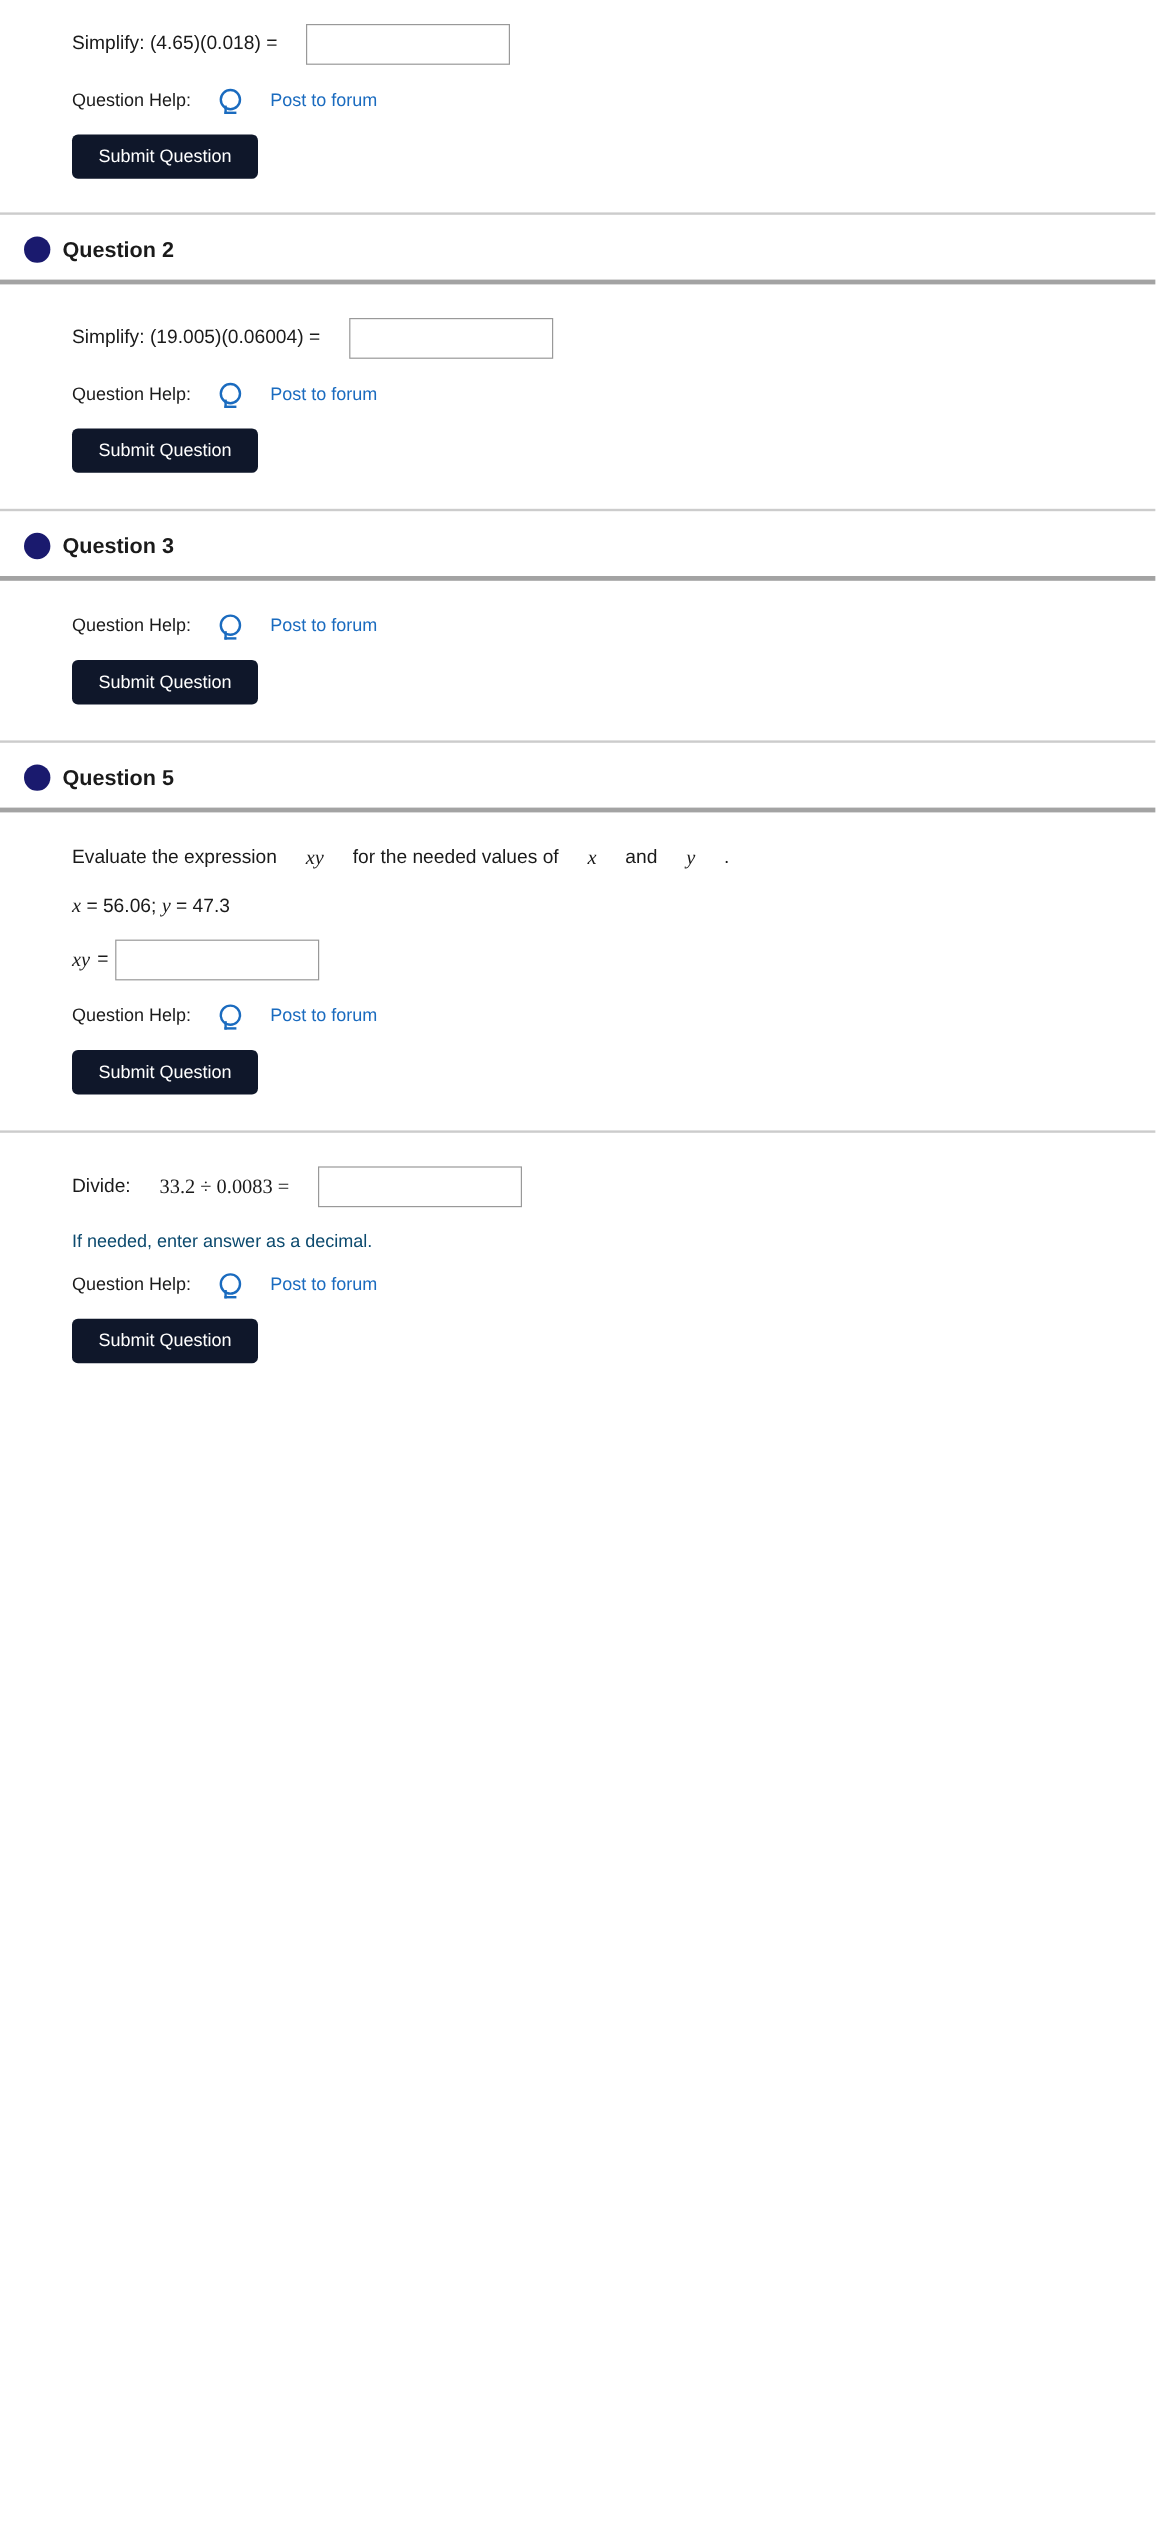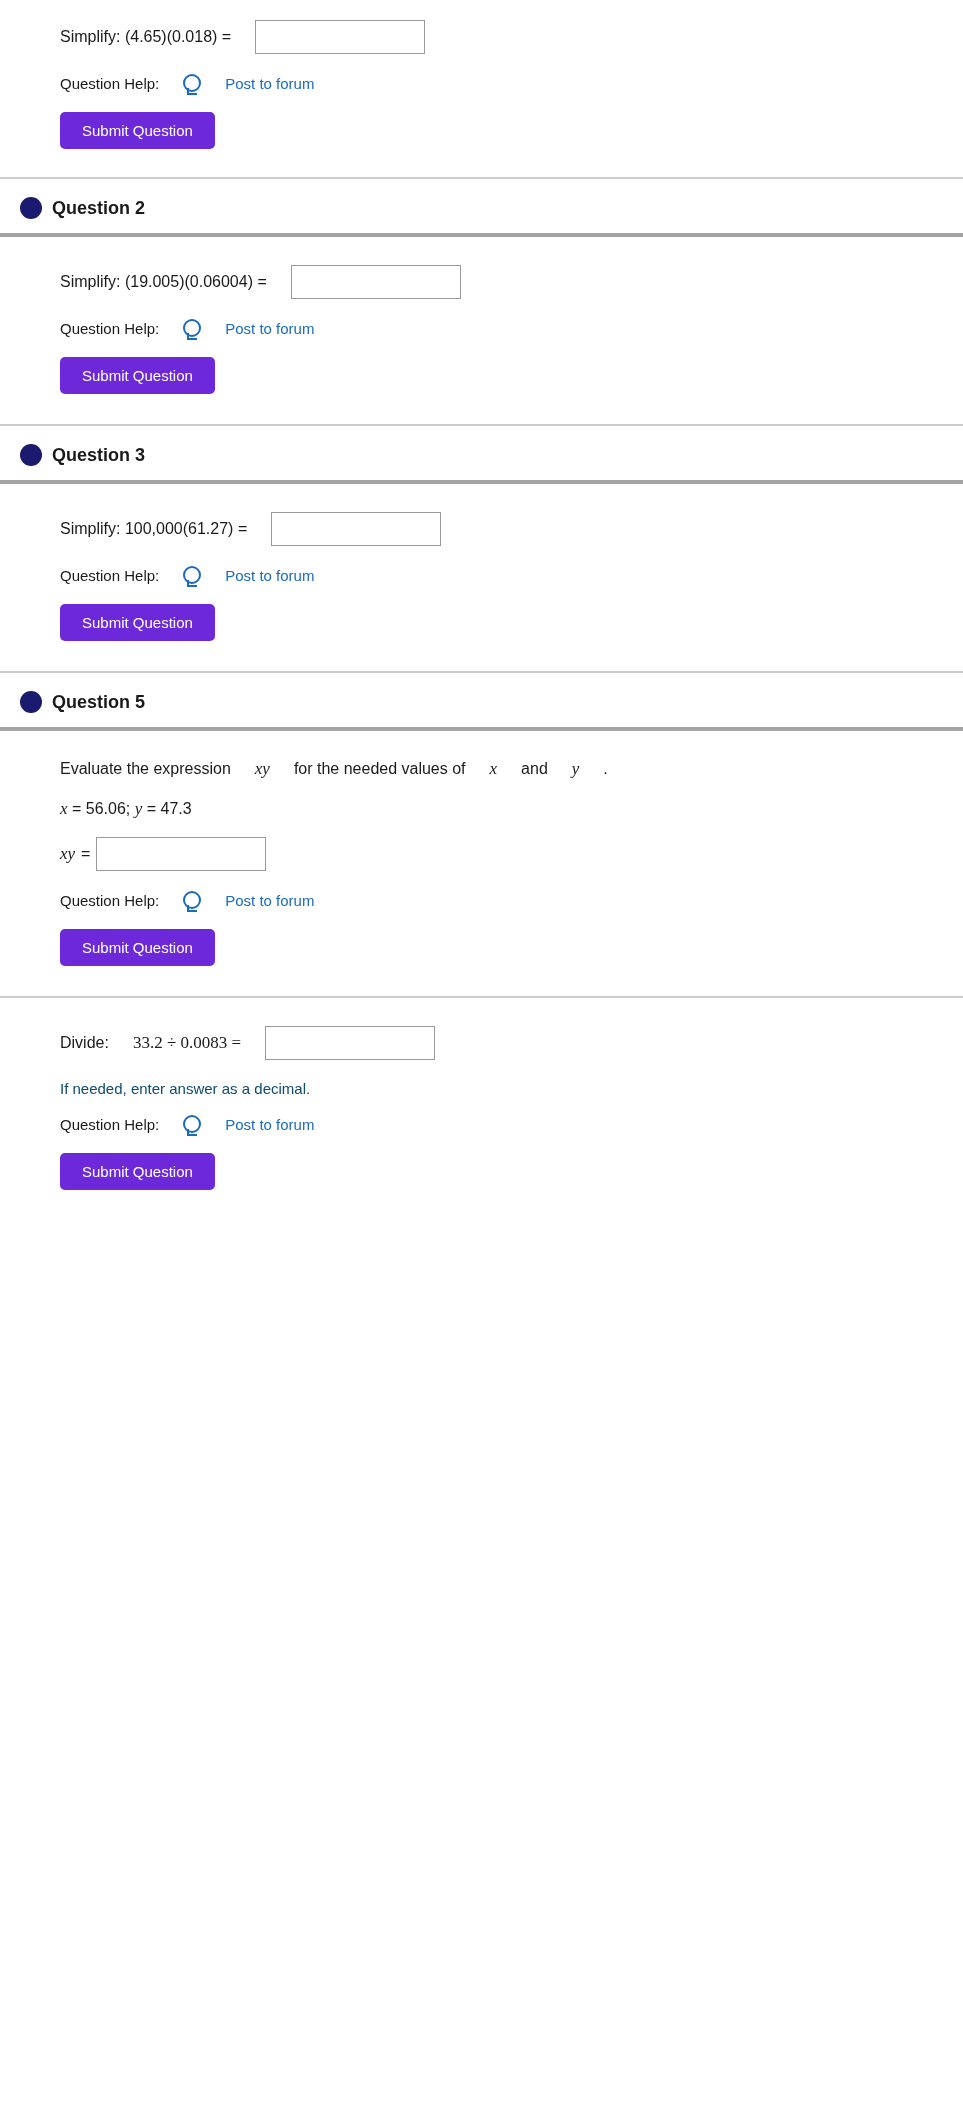--- a/index.html
+++ b/index.html
@@ -109,21 +109,21 @@
       position: absolute;
       bottom: -5px;
       left: 2px;
       width: 8px;
       height: 5px;
       border-left: 2px solid #1a6bbf;
       border-bottom: 2px solid #1a6bbf;
     }
 
     .submit-btn {
-      background: #6d28d9;
+      background: #0f172a;
       color: #ffffff;
       border: none;
       padding: 10px 22px;
       font-size: 15px;
       border-radius: 5px;
       cursor: pointer;
     }
 
     .extra-line {
       font-size: 15px;
@@ -192,24 +192,20 @@
     <button class="submit-btn">Submit Question</button>
   </div>
 </div>
 
 <div class="question-block">
   <div class="question-header">
     <div class="question-dot"></div>
     <span class="question-title">Question 3</span>
   </div>
   <div class="question-body">
-    <div class="math-line">
-      <span>Simplify: 100,000(61.27) =</span>
-      <input type="text" class="math-input" style="">
-    </div>
     <div class="question-help">
       <span>Question Help:</span>
       <span class="forum-icon"></span>
       <a href="#" class="forum-link">Post to forum</a>
     </div>
     <button class="submit-btn">Submit Question</button>
   </div>
 </div>
 
 <div class="question-block">

